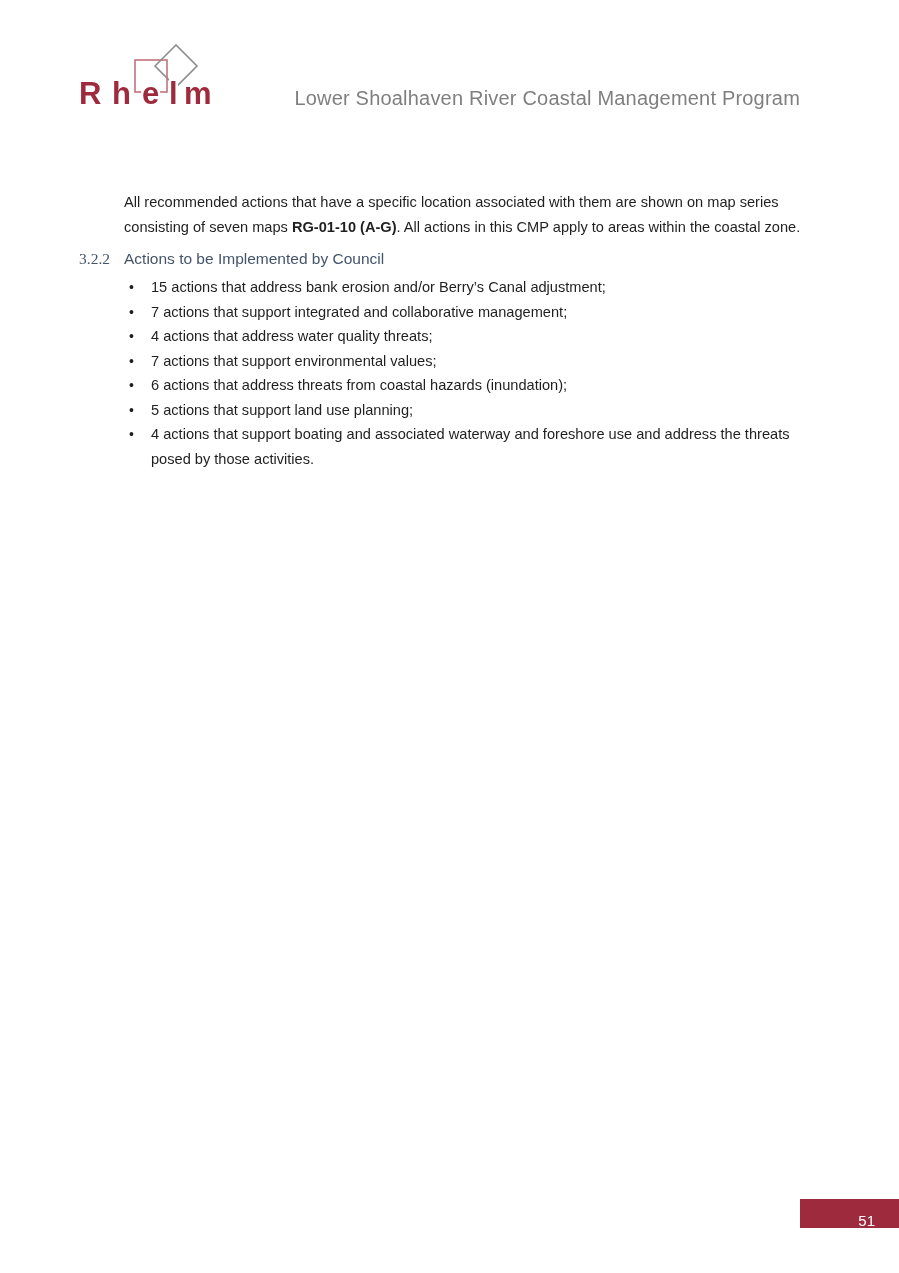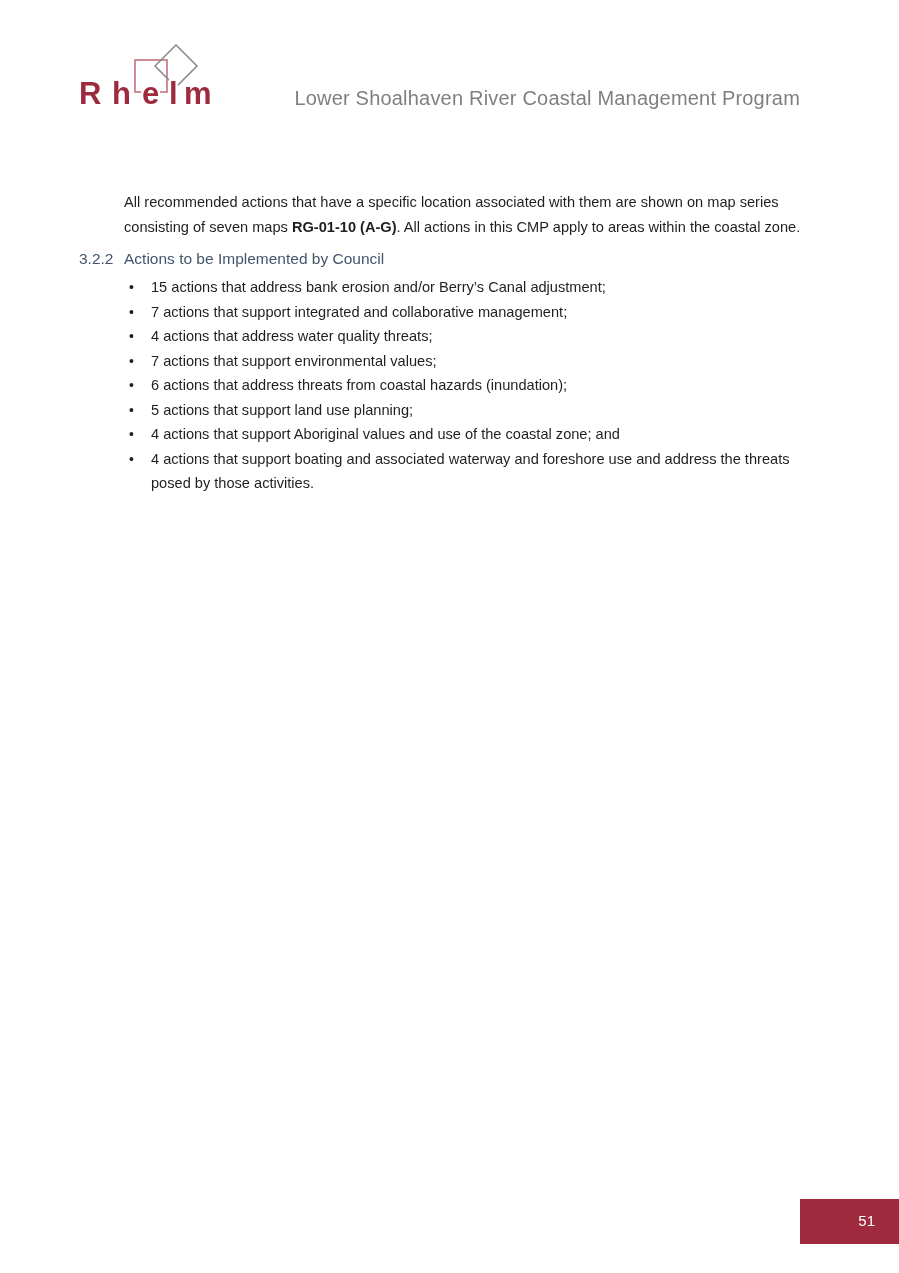--- a/index.html
+++ b/index.html
@@ -60,20 +60,21 @@
     margin-top: 8px;
     font-size: 15.5px;
     font-weight: 400;
     color: #44546A;
     line-height: 22px;
   }
   .section-number {
     position: absolute;
     left: -45px;
     top: 0;
+    font-family: Liberation Serif, serif;
   }
   .lead-para { margin-top: 4px; }
   .bullet-list {
     list-style: none;
     margin-top: 5px;
     line-height: 24.5px;
   }
   .bullet-list li {
     position: relative;
     padding-left: 27px;
@@ -86,21 +87,21 @@
     font-size: 14px;
   }
   .closing-para { margin-top: 9px; }
 
   
   .page-number-box {
     position: absolute;
     top: 1199px;
     right: 0;
     width: 99px;
-    height: 45px;
+    height: 29px;
     background: #9E2B3D;
     color: #ffffff;
     font-size: 15px;
     line-height: 43px;
     text-align: right;
     padding-right: 24px;
   }
 </style>
 </head>
 <body>
@@ -130,21 +131,20 @@
     </h2>
 
 
     <ul class="bullet-list">
       <li>15 actions that address bank erosion and/or Berry’s Canal adjustment;</li>
       <li>7 actions that support integrated and collaborative management;</li>
       <li>4 actions that address water quality threats;</li>
       <li>7 actions that support environmental values;</li>
       <li>6 actions that address threats from coastal hazards (inundation);</li>
       <li>5 actions that support land use planning;</li>
-      <li>4 actions that support Aboriginal values and use of the coastal zone; and</li>
       <li>4 actions that support boating and associated waterway and foreshore use and address the threats posed by those activities.</li>
     </ul>
 
 
   </div>
 
   <div class="page-number-box">51</div>
 
 </div>
 

